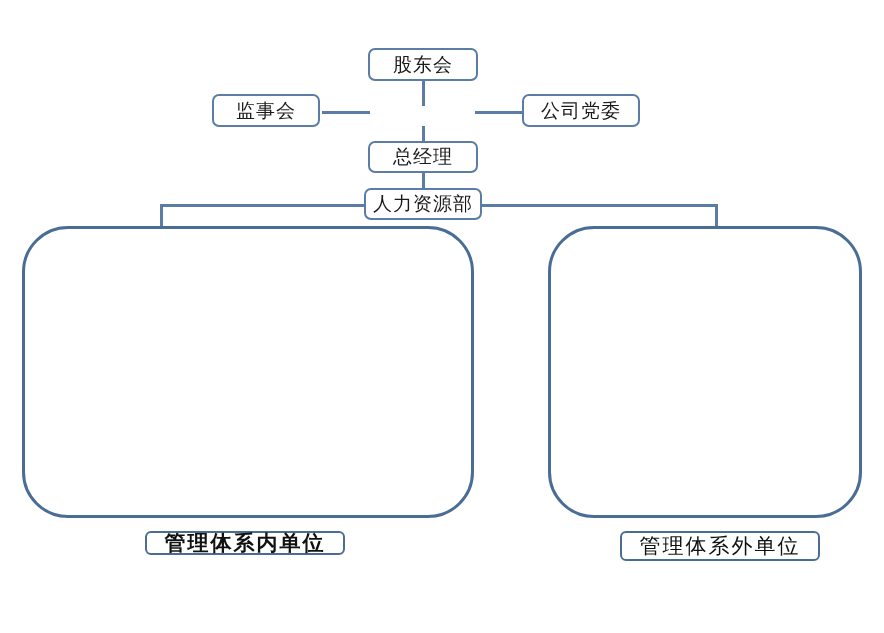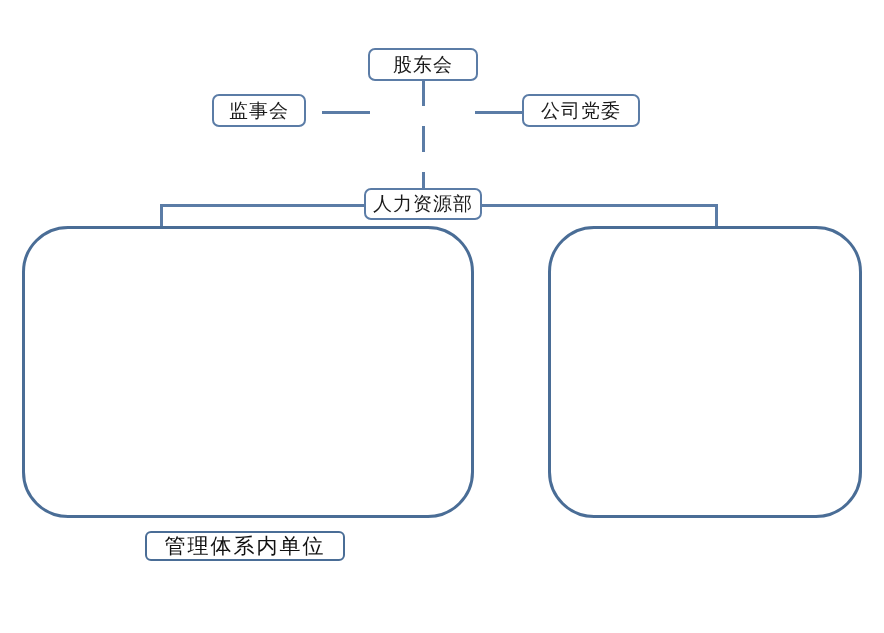--- a/index.html
+++ b/index.html
@@ -120,29 +120,32 @@
   <div class="conn conn-h" style="left:160px; top:204px; width:212px;"></div>
   <div class="conn conn-v" style="left:160px; top:204px; height:34px;"></div>
 
   <div class="conn conn-h" style="left:475px; top:204px; width:243px;"></div>
   <div class="conn conn-v" style="left:715px; top:204px; height:34px;"></div>
 
   <div class="node" style="left:368px; top:48px; width:110px; height:33px;">
     <span>股东会</span>
   </div>
 
-  <div class="node" style="left:212px; top:94px; width:94px; height:33px;">
+  <div class="node" style="left:212px; top:94px; width:108px; height:33px;">
     <span>监事会</span>
   </div>
 
 
   <div class="node" style="left:522px; top:94px; width:118px; height:33px;">
     <span>公司党委</span>
   </div>
 
+  <div class="node" style="left:368px; top:141px; width:110px; height:32px;">
+    <span>总经理</span>
+  </div>
 
   <div class="node" style="left:364px; top:188px; width:118px; height:32px;">
     <span>人力资源部</span>
   </div>
 
   <div class="panel" style="left:22px; top:226px; width:452px; height:292px;"></div>
 
   <div class="col" style="left:46px; top:244px; width:118px; gap:7px;">
       <div class="unit" style="height: 22px;">公司办公室</div>
       <div class="unit" style="height: 22px;">财务部</div>
@@ -168,21 +171,21 @@
   <div class="col" style="left:334px; top:244px; width:118px; gap:7px;">
       <div class="unit" style="height: 22px;">市场管理部</div>
       <div class="unit" style="height: 22px;">销售分公司</div>
       <div class="unit" style="height: 22px;">采购分公司</div>
       <div class="unit" style="height: 22px;">法律事务处</div>
       <div class="unit" style="height: 22px;">武装保卫部</div>
       <div class="unit" style="height: 22px;">原料供应部</div>
       <div class="unit" style="height: 22px;">运输部</div>
     </div>
 
-  <div class="caption" style="left:145px; top:531px; width:200px; height:30px;">
+  <div class="caption" style="left:145px; top:531px; width:200px; height:24px;font-weight:bold;">
     <span>管理体系内单位</span>
   </div>
 
   <div class="panel" style="left:548px; top:226px; width:314px; height:292px;"></div>
 
   <div class="col" style="left:578px; top:238px; width:118px; gap:7px;">
       <div class="unit two-line" style="height: 30px;">公司办公室（保密办公室）</div>
       <div class="unit" style="height: 22px;">党委宣传部</div>
       <div class="unit" style="height: 22px;">公司纪委</div>
       <div class="unit two-line" style="height: 30px;">公司工会（妇女权益保障部）</div>
@@ -195,14 +198,17 @@
       <div class="unit" style="height: 22px;">审计处</div>
       <div class="unit" style="height: 22px;">非钢事业部</div>
       <div class="unit" style="height: 22px;">舞钢公司总医院</div>
       <div class="unit" style="height: 22px;">生活服务部</div>
       <div class="unit" style="height: 22px;">实业公司</div>
       <div class="unit" style="height: 22px;">舞钢技校</div>
       <div class="unit" style="height: 22px;">三和盛公司</div>
       <div class="unit two-line" style="height: 30px;">公司办公室（酒店/宾馆业务）</div>
     </div>
 
+  <div class="caption" style="left:620px; top:531px; width:200px; height:30px;">
+    <span>管理体系外单位</span>
+  </div>
 
 </div>
 
 </body></html>

